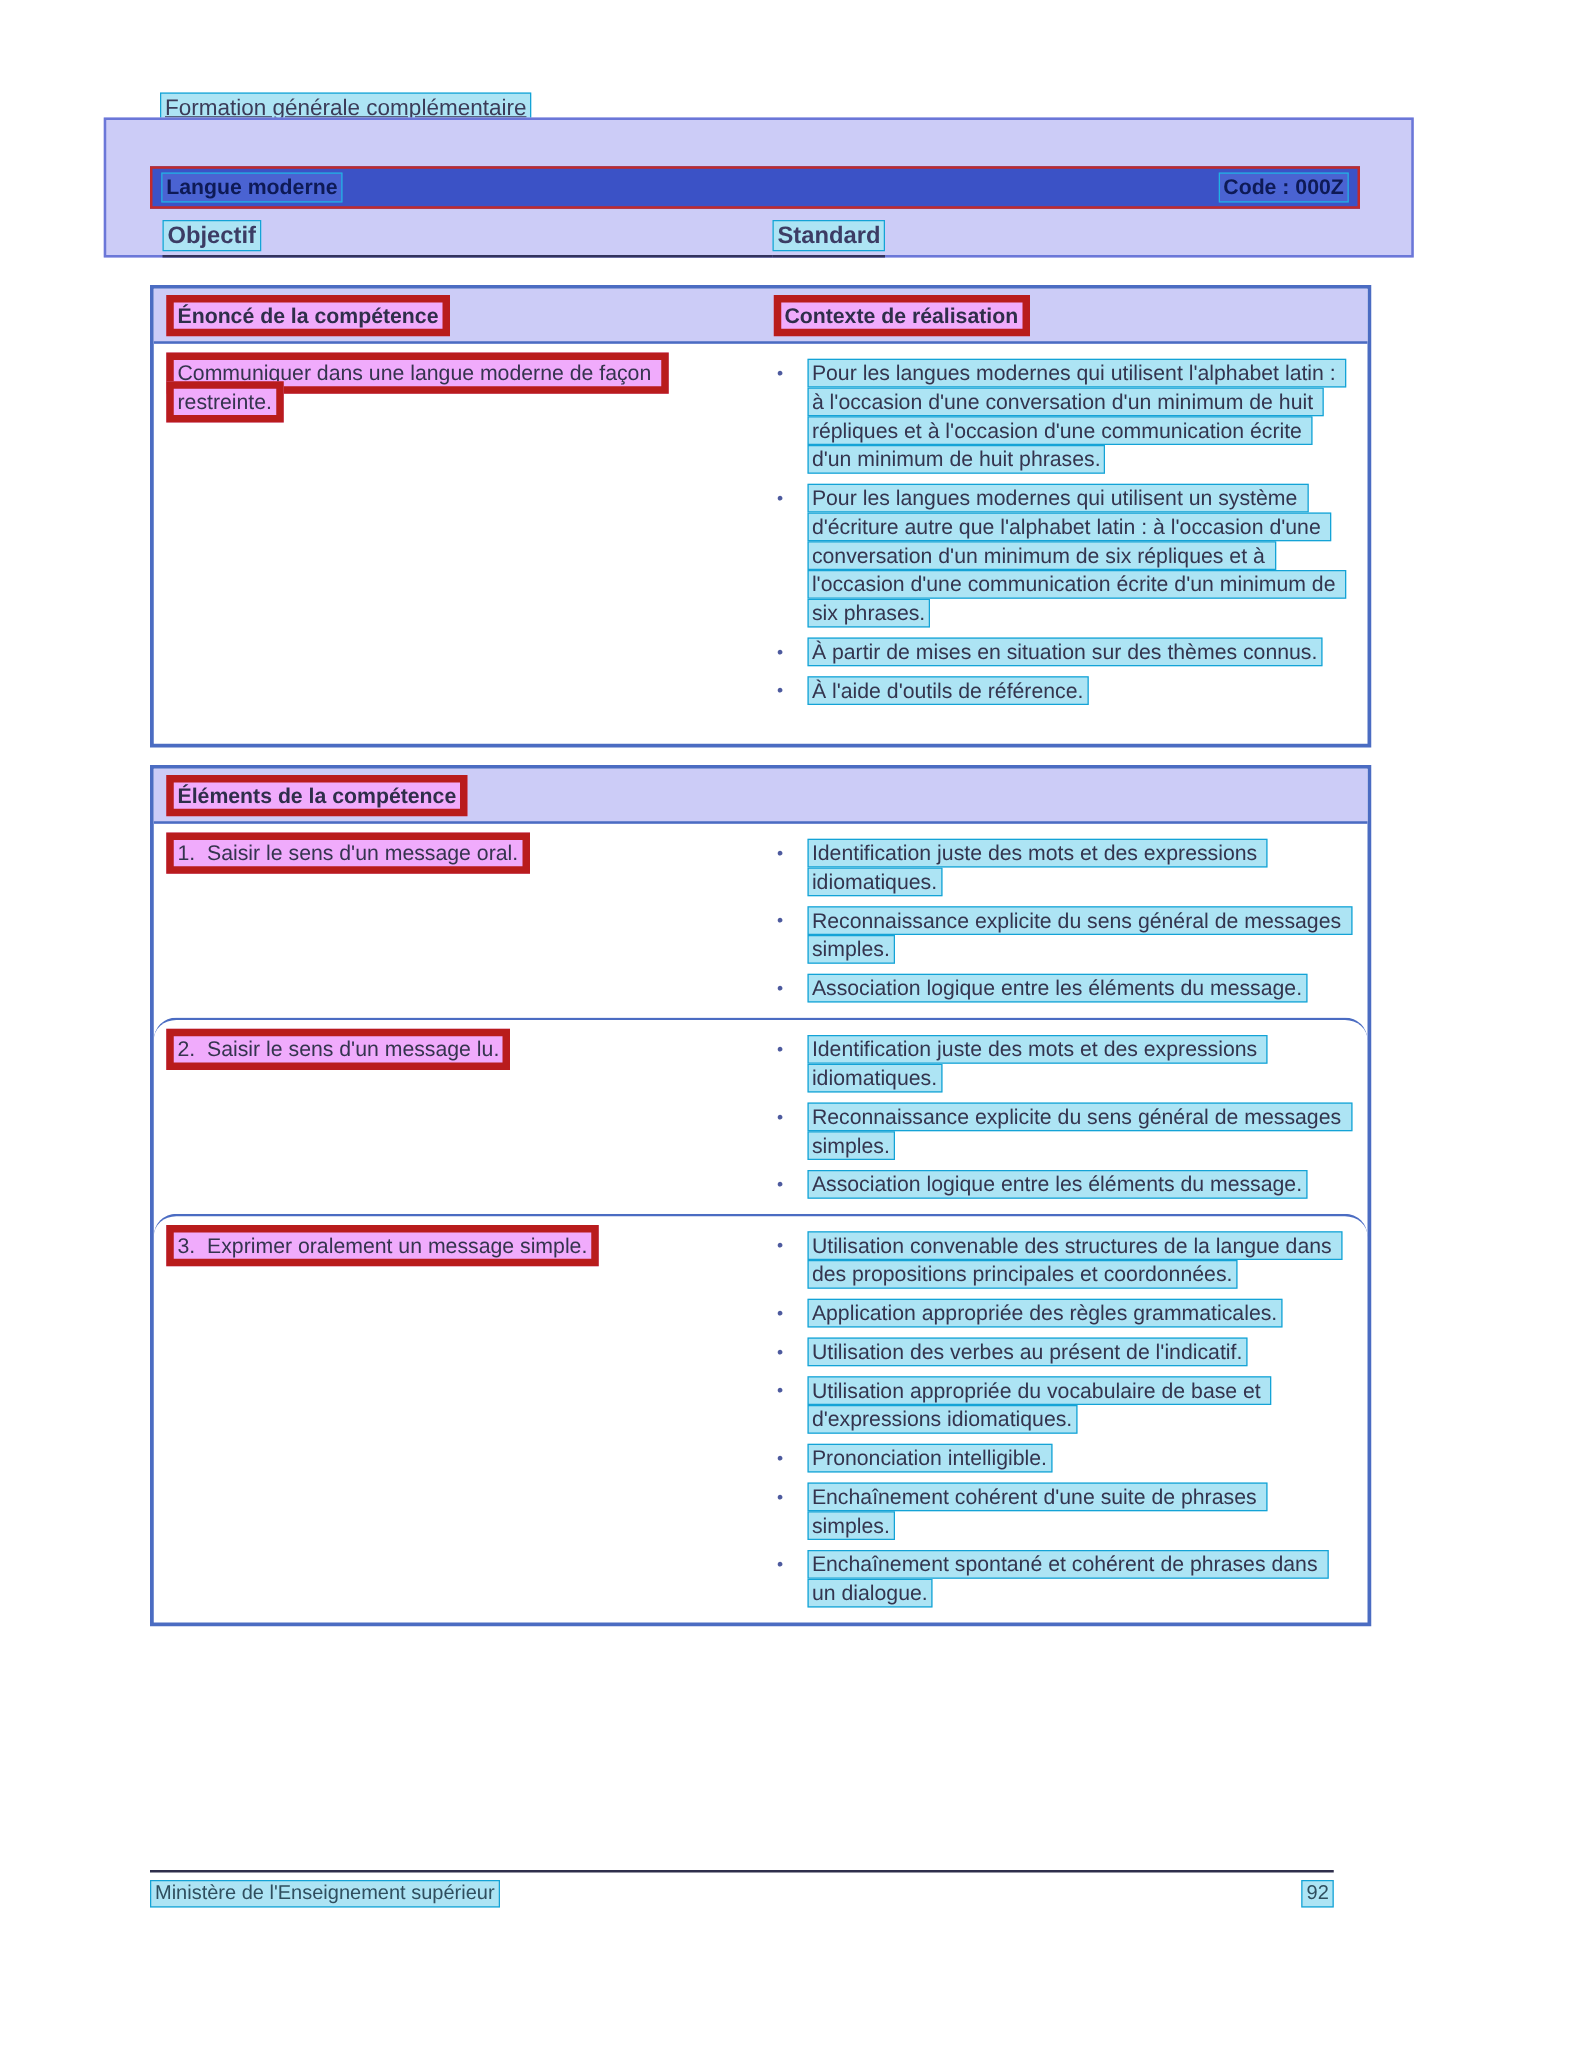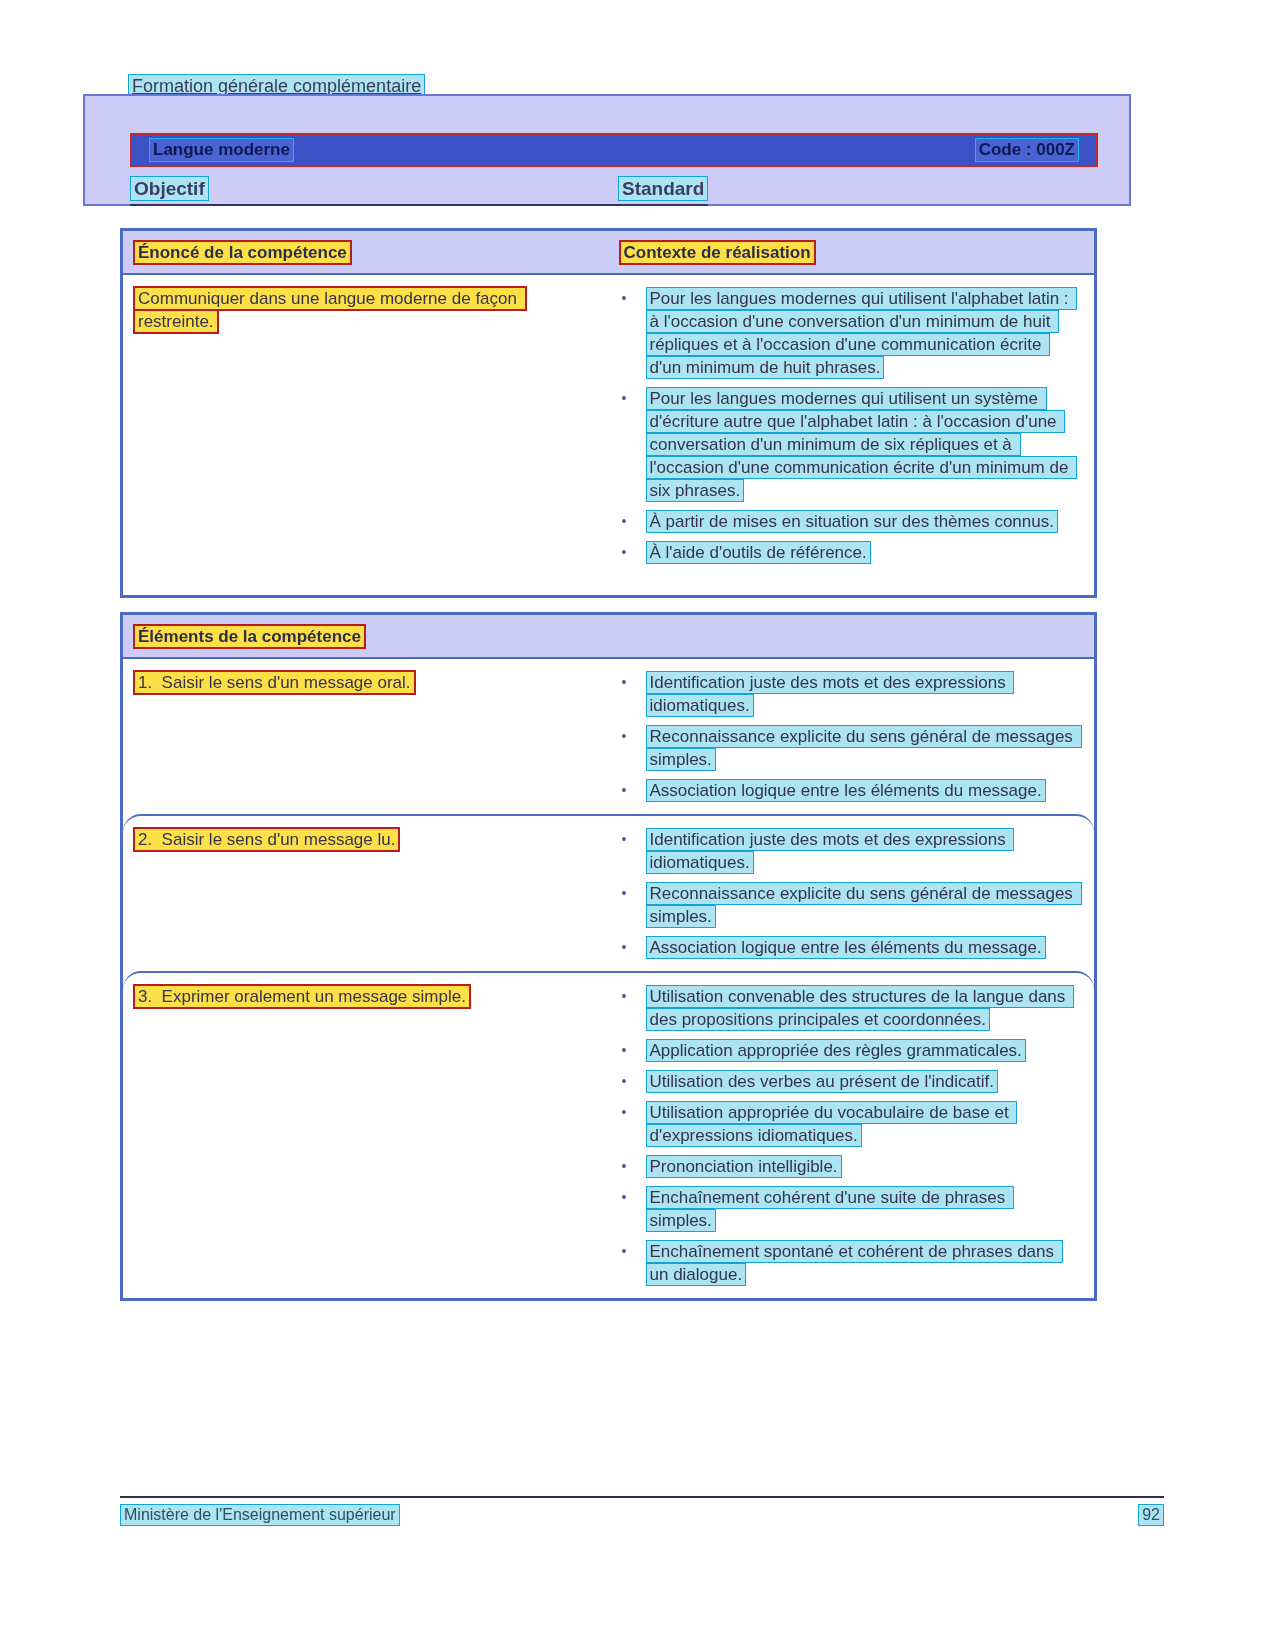--- a/index.html
+++ b/index.html
@@ -2,31 +2,31 @@
 <html><head>
 <meta charset="utf-8">
 <style>
   html,body{margin:0;padding:0;background:#ffffff;}
   .page{position:relative;width:1275px;height:1651px;background:#ffffff;
         font-family:"Liberation Sans",sans-serif;color:#34344e;overflow:hidden;}
 
   
   .hl,.hlp,.hlb{padding:1px 3px;-webkit-box-decoration-break:clone;box-decoration-break:clone;}
   .hl{background:#ade4f4;border:1px solid #14a3d6;}
-  .hlp{background:#fde047;border:2px solid #b91c1c;}
+  .hlp{background:#f0abfc;border:6px solid #b91c1c;}
   .hlb{background:#4a63d2;border:1px solid #1fb2e4;color:#0e1a56;}
 
   .top-heading{position:absolute;left:128px;top:62px;font-size:18px;color:#3b3b58;margin-top:14px;}
   .top-heading .hl{text-decoration:underline;}
 
   .intro-box{position:absolute;left:83px;top:94px;width:1048px;height:112px;
              background:#ccccf7;border:2px solid #6b77d8;box-sizing:border-box;}
-  .banner{position:absolute;left:45px;top:37px;width:968px;height:34px;box-sizing:border-box;
+  .banner{position:absolute;left:35px;top:37px;width:968px;height:34px;box-sizing:border-box;
           background:#3b52c6;border:2px solid #c22a2a;display:flex;justify-content:space-between;
-          align-items:center;padding:0 17px;font-size:17px;font-weight:bold;text-align:right;}
+          align-items:center;padding:0 7px;font-size:17px;font-weight:bold;text-align:right;}
   .headings-row{position:absolute;left:45px;top:82px;display:flex;align-items:flex-end;
                 font-size:19px;font-weight:bold;color:#3c3c64;}
   .heading-left{width:488px;border-bottom:2px solid #32325c;padding-bottom:4px;}
   .heading-right{border-bottom:2px solid #32325c;padding-bottom:4px;}
 
   .tbl{position:absolute;left:120px;width:977px;box-sizing:border-box;
        border:3px solid #4b6cc2;background:#ffffff;font-size:17px;line-height:23px;}
   .tbl1{top:228px;min-height:370px;}
   .tbl2{top:612px;min-height:660px;}
   .thead{display:grid;grid-template-columns:1fr 1fr;background:#ccccf7;
@@ -35,21 +35,21 @@
   .trow{display:grid;grid-template-columns:1fr 1fr;}
   .trow + .trow{border-top:2px solid #4b6cc2;border-radius:18px;}
   .cell-l{padding:12px 14px 12px 10px;}
   .cell-r{padding:12px 20px 12px 13px;}
   .cellspan{white-space:pre-wrap;}
   .bi{display:flex;margin:0 0 8px 0;}
   .bi:last-child{margin-bottom:0;}
   .dot{flex:0 0 24px;width:24px;color:#4d5a9e;font-size:14px;line-height:23px;}
   .bt{flex:1;white-space:pre-wrap;}
 
-  .footer{position:absolute;left:120px;top:1496px;width:1044px;box-sizing:border-box;
+  .footer{position:absolute;left:120px;top:1496px;width:947px;box-sizing:border-box;
           border-top:2px solid #2f2f4c;padding-top:6px;display:flex;
           justify-content:space-between;font-size:16px;color:#2f4e5e;}
 </style>
 </head>
 <body>
 
 <div class="page">
 
   <div class="top-heading">
     <span class="hl">Formation générale complémentaire</span>

